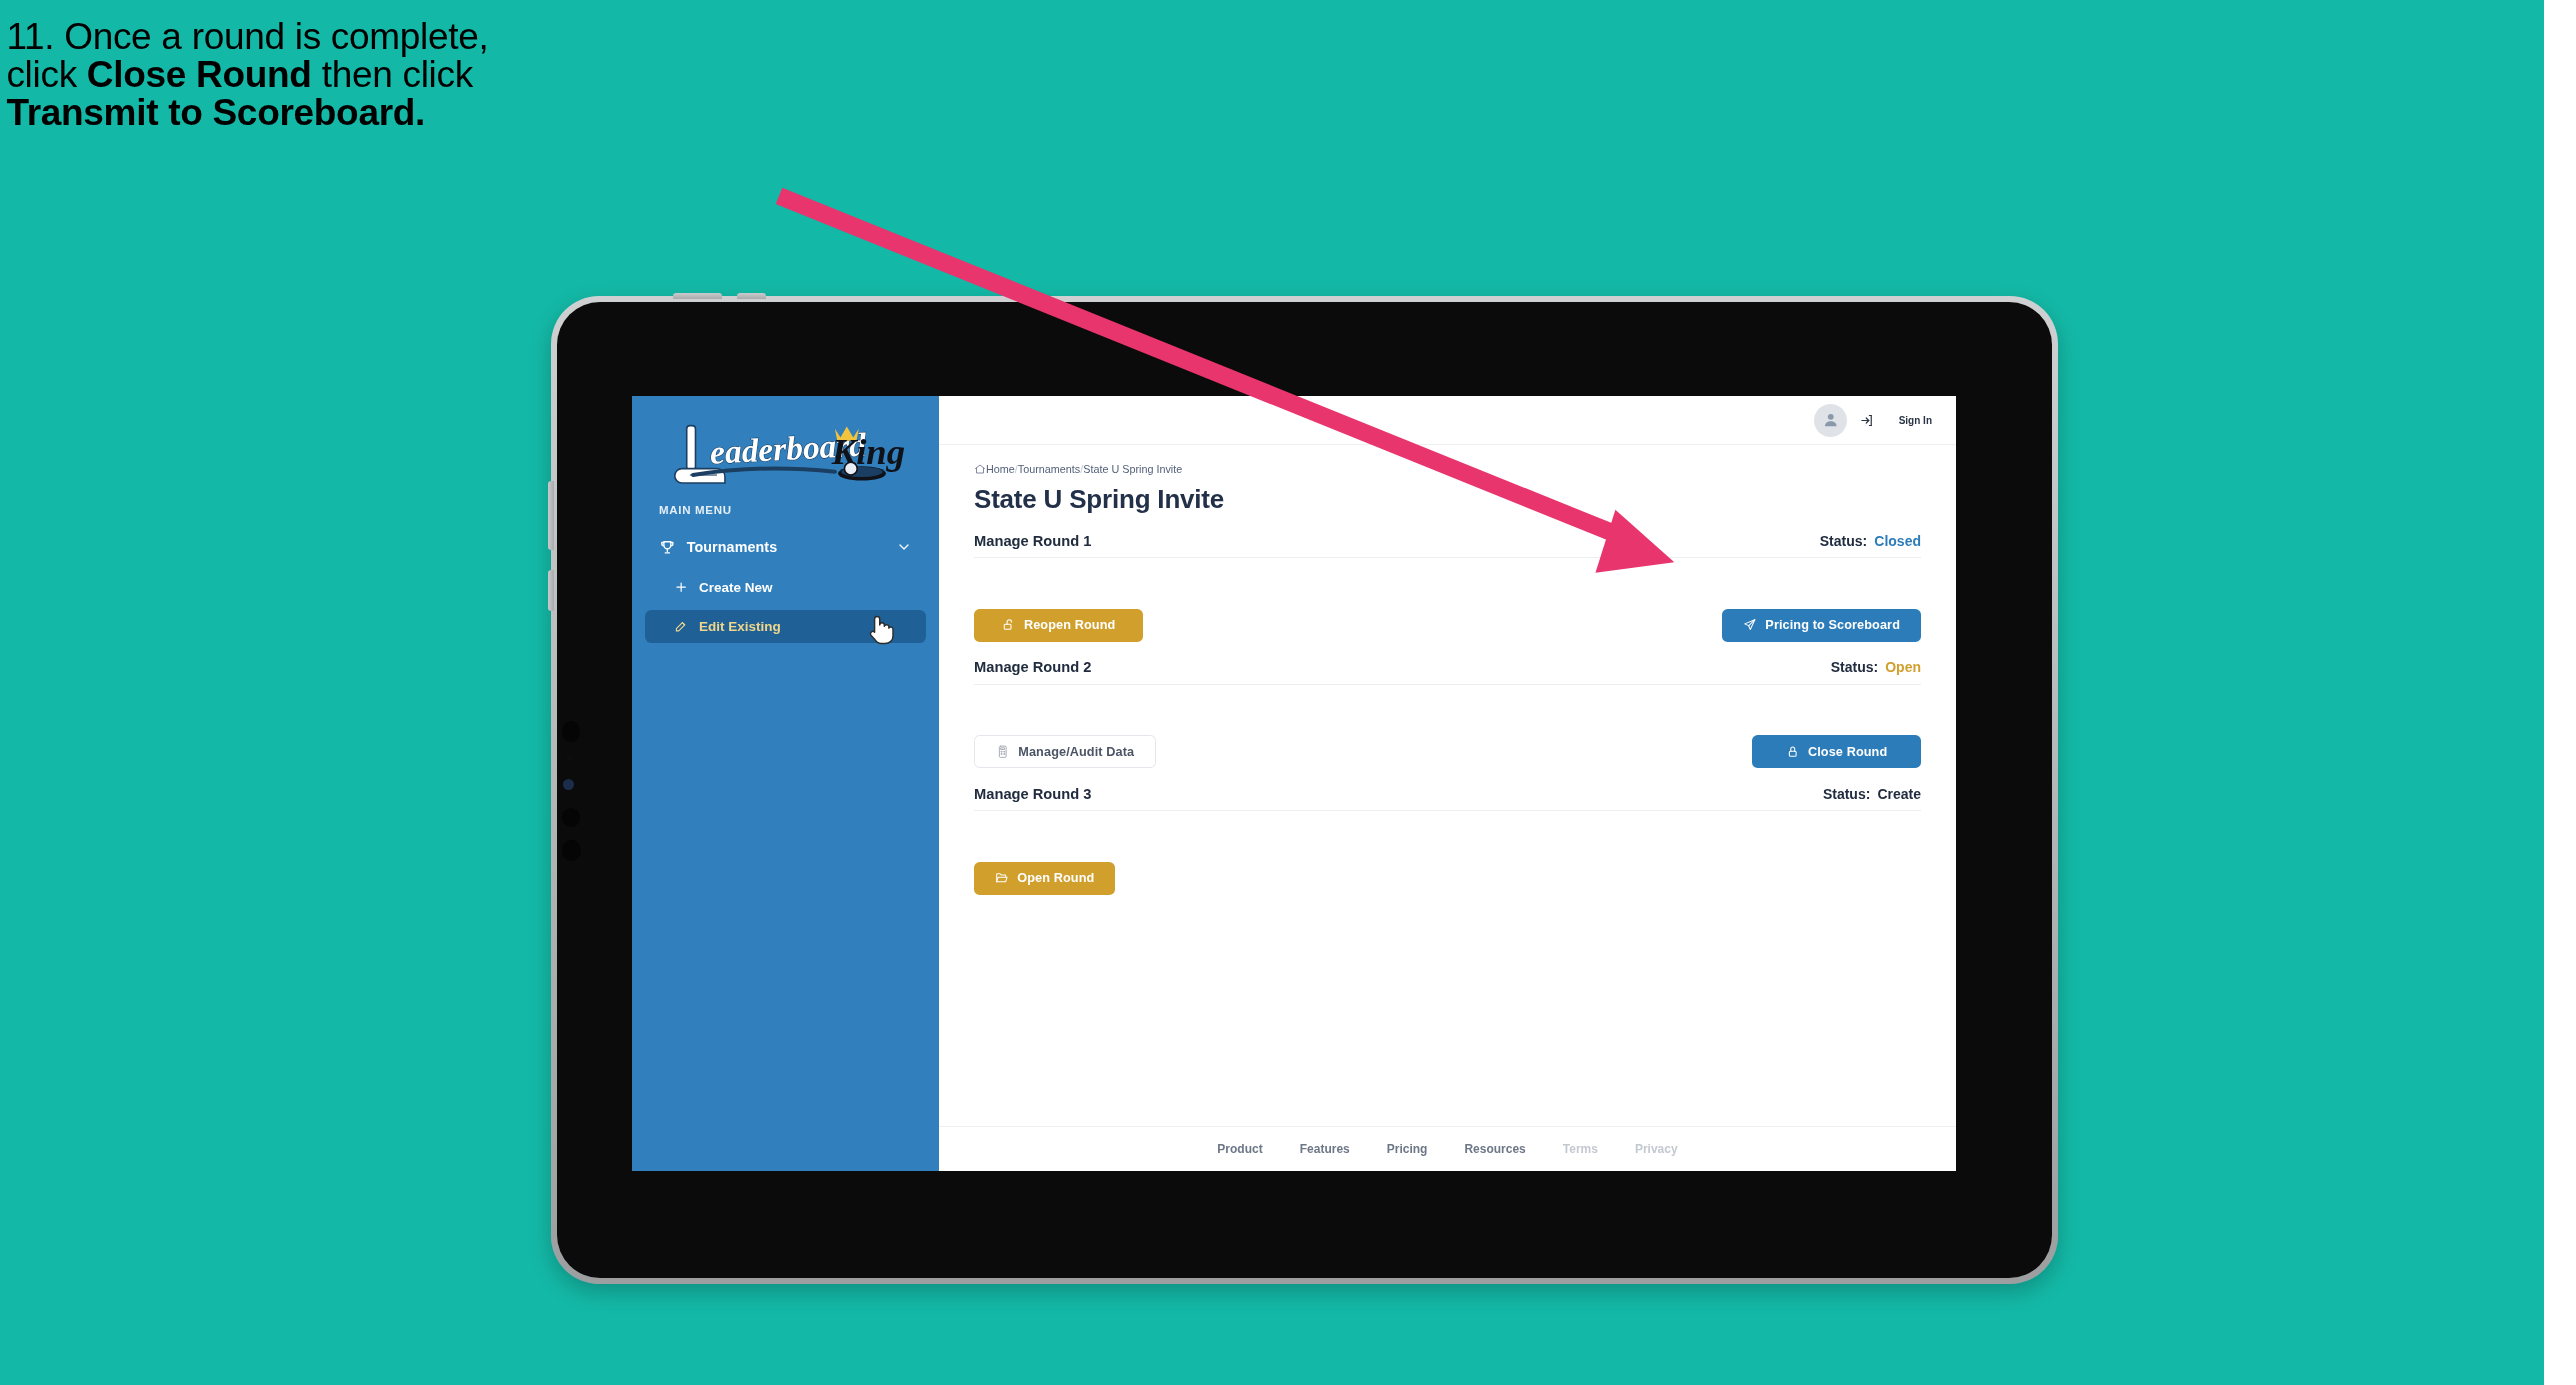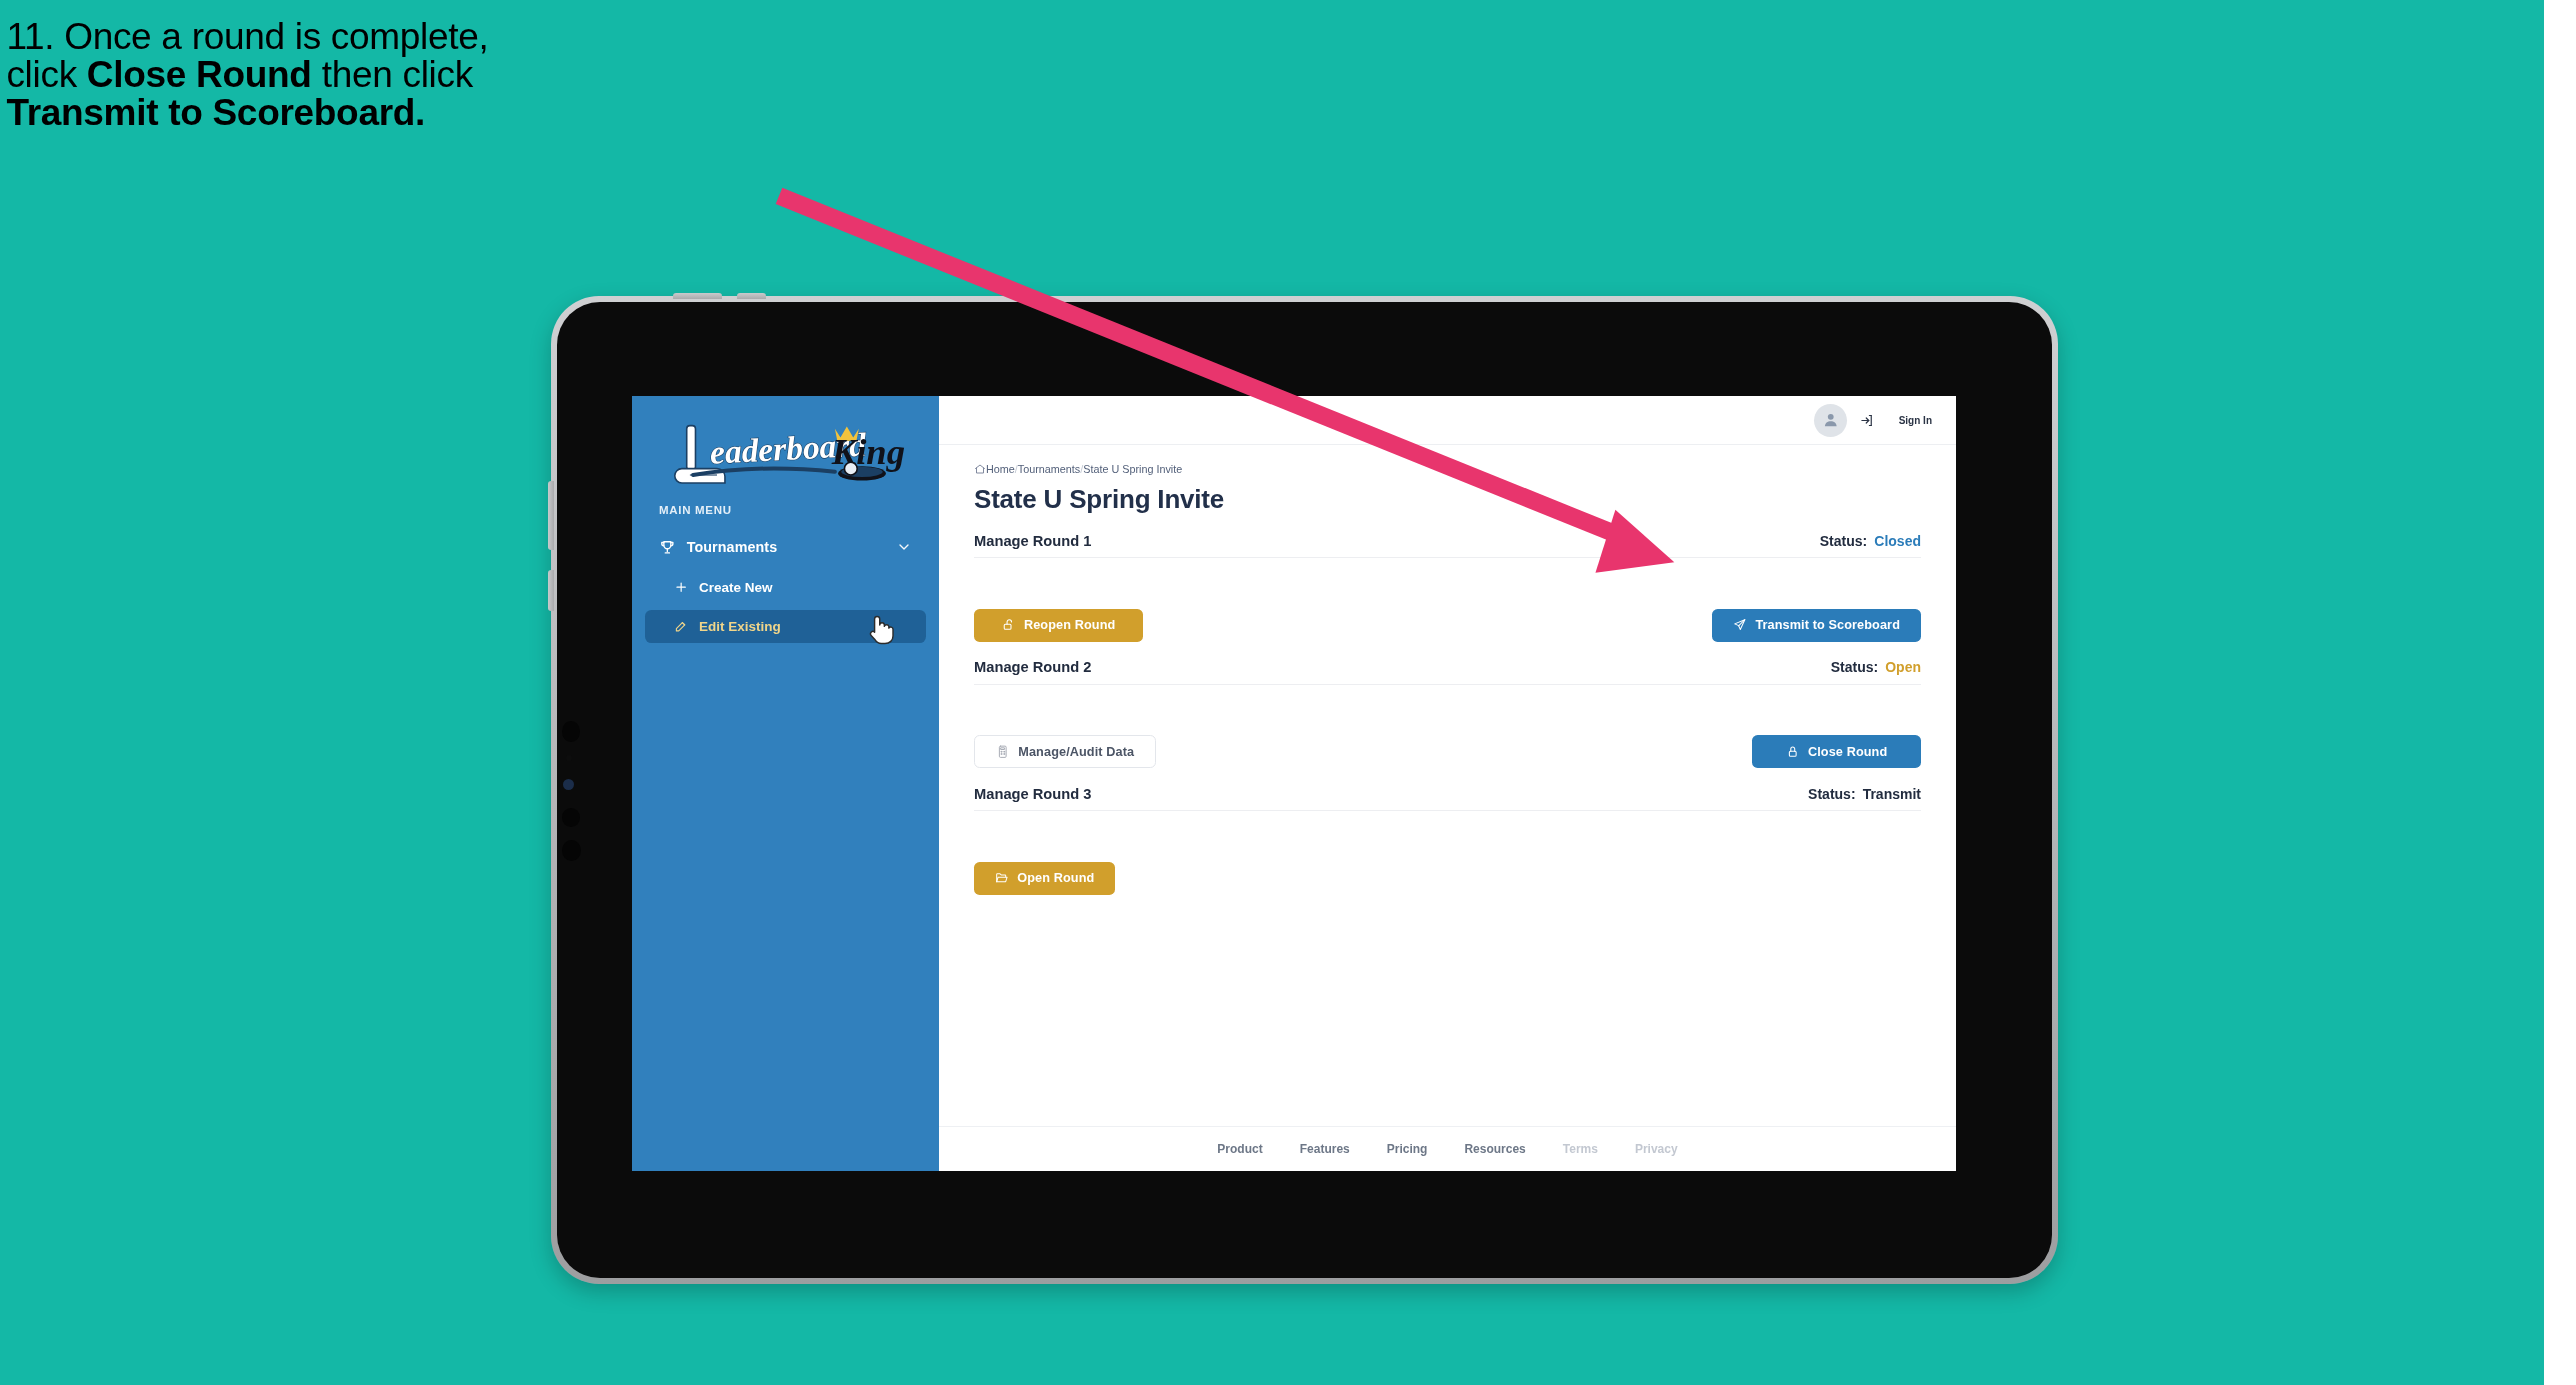--- a/index.html
+++ b/index.html
@@ -314,21 +314,21 @@
               </span>
               <span>Reopen Round</span>
             </button>
             <button class="btn btn-blue">
               <span class="ic">
                 <svg width="13.5" height="13.5" viewBox="0 0 24 24" fill="none" stroke="#ffffff" stroke-width="1.8" stroke-linecap="round" stroke-linejoin="round">
                   <path d="M21 3L3 10.5l7 3 3 7z"></path>
                     <path d="M21 3l-11 11"></path>
                 </svg>
               </span>
-              <span>Transmit to Scoreboard</span>
+              <span>Pricing to Scoreboard</span>
             </button>
           </div>
         </div>
 
         <div class="round">
           <div class="round-head">
             <span class="round-name">Manage Round 2</span>
             <span class="round-status">
               <span>Status:</span>
               <span class="val" style="color:#d19f2c">Open</span>
@@ -359,21 +359,21 @@
               <span>Close Round</span>
             </button>
           </div>
         </div>
 
         <div class="round">
           <div class="round-head">
             <span class="round-name">Manage Round 3</span>
             <span class="round-status">
               <span>Status:</span>
-              <span class="val" style="color:#222c3f">Transmit</span>
+              <span class="val" style="color:#222c3f">Create</span>
             </span>
           </div>
           <div class="round-rule"></div>
           <div class="round-actions">
             <button class="btn btn-gold" style="min-width:131px">
               <span class="ic">
                 <svg width="13.5" height="13.5" viewBox="0 0 24 24" fill="none" stroke="#ffffff" stroke-width="1.8" stroke-linecap="round" stroke-linejoin="round">
                   <path d="M3 19V6a1 1 0 0 1 1-1h5l2 2h7a1 1 0 0 1 1 1v2"></path>
                   <path d="M3 19l2.5-8h16L19 19z"></path>
                 </svg>

